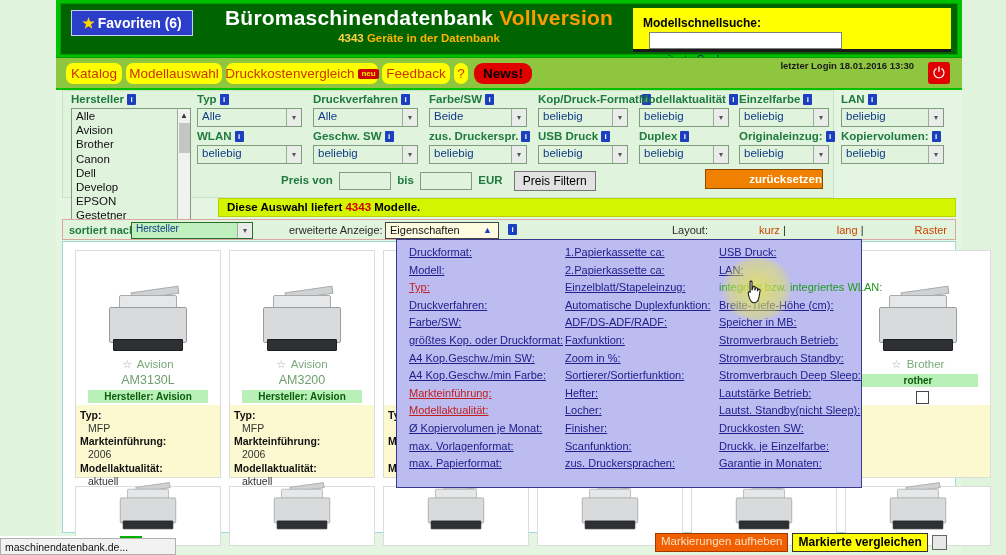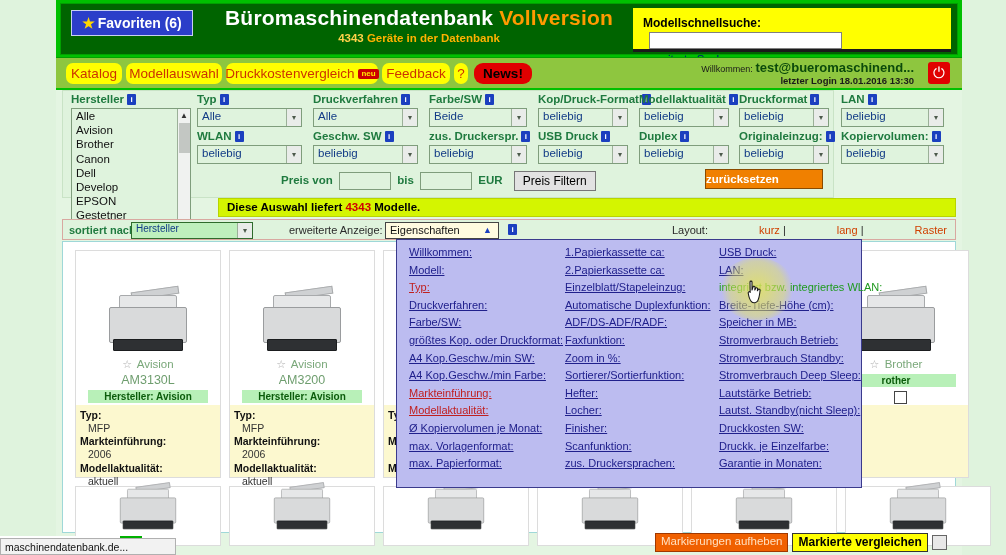--- a/index.html
+++ b/index.html
@@ -128,21 +128,21 @@
     font-family:"Liberation Sans", sans-serif; padding:0 3px;
   }
   #pr-btn {
     margin-left:8px; vertical-align:middle; height:20px; padding:0 8px;
     background:#e2e2e2; border:1px solid #767676; font-size:12px; color:#000;
     font-family:"Liberation Sans", sans-serif; cursor:pointer;
   }
   #reset-btn {
     position:absolute; right:10px; top:78px; width:118px; height:20px;
     background:#f08000; border:1px solid #8a4a00; color:#ffffff;
-    font-size:11.5px; font-weight:bold; text-align:left; line-height:18px;
+    font-size:11.5px; font-weight:bold; text-align:right; line-height:18px;
     cursor:pointer;
   }
   
   #result-bar {
     position:absolute; left:218px; top:198px; width:738px; height:19px;
     background:#d4f500; border:1px solid #b8d400;
     font-size:11.5px; font-weight:bold; color:#000; padding:2px 0 0 8px;
   }
   #result-bar .cnt { color:#d00000; }
   
@@ -294,24 +294,20 @@
       <span>Feedback</span>
     </div>
     <div class="nav-item" style="left:398px;width:14px;">
       <span>?</span>
     </div>
     <div class="nav-item news" style="left:418px;width:58px;">
       <span>News!</span>
     </div>
 
     <div id="welcome">
-      <div id="wk-line1">
-        <span>Willkommen:</span>
-        <span class="mail">test@bueromaschinend...</span>
-      </div>
       <div id="wk-line2">letzter Login 18.01.2016 13:30</div>
     </div>
     <div id="logout-btn">⏻</div>
   </div>
 
   <div id="filters">
 
     <div class="flabel" style="left:8px; top:2px;">
       <span>Hersteller</span><span class="info-i">i</span>
     </div>
@@ -367,21 +363,21 @@
 
     <div class="flabel" style="left:576px; top:2px;">
       <span>Modellaktualität</span><span class="info-i">i</span>
     </div>
     <div class="sel" style="left:576px; top:17px; width:90px;">
       <span>beliebig</span>
       <span class="sel-arrow" style="right:0;top:0;">▾</span>
     </div>
 
     <div class="flabel" style="left:676px; top:2px;">
-      <span>Druckformat</span><span class="info-i">i</span>
+      <span>Einzelfarbe</span><span class="info-i">i</span>
     </div>
     <div class="sel" style="left:676px; top:17px; width:90px;">
       <span>beliebig</span>
       <span class="sel-arrow" style="right:0;top:0;">▾</span>
     </div>
 
     <div class="flabel" style="left:778px; top:2px;">
       <span>LAN</span><span class="info-i">i</span>
     </div>
     <div class="sel" style="left:778px; top:17px; width:103px;">
@@ -565,21 +561,21 @@
       <div class="card-specs">
         <b>Typ:</b>
         <div class="v">MFP</div>
         <b>Marktei</b>
         <div class="v">2006</div>
         <b>Modella</b>
         <div class="v">aktue</div>
       </div>
     </div>
 
-    <div class="card" style="left:760px;">
+    <div class="card" style="left:782px;">
       <div class="card-img">
         <div class="prn">
           <div class="feed"></div>
             <div class="top"></div>
             <div class="slit"></div>
           <div class="panel"></div>
             <div class="body"></div>
             <div class="tray"></div>
         </div>
       </div>
@@ -663,21 +659,21 @@
           <div class="panel"></div>
             <div class="body"></div>
             <div class="tray"></div>
         </div>
       </div>
     </div>
   </div>
 
   <div id="dropdown">
     <div class="dd-col" style="left:12px;">
-      <a class="dd-item">Willkommen:</a>
+      <a class="dd-item">Druckformat:</a>
       <a class="dd-item">Modell:</a>
       <a class="dd-item red">Typ:</a>
       <a class="dd-item">Druckverfahren:</a>
       <a class="dd-item">Farbe/SW:</a>
       <a class="dd-item">größtes Kop. oder Druckformat:</a>
       <a class="dd-item">A4 Kop.Geschw./min SW:</a>
       <a class="dd-item">A4 Kop.Geschw./min Farbe:</a>
       <a class="dd-item red">Markteinführung:</a>
       <a class="dd-item red">Modellaktualität:</a>
       <a class="dd-item">Ø Kopiervolumen je Monat:</a>

